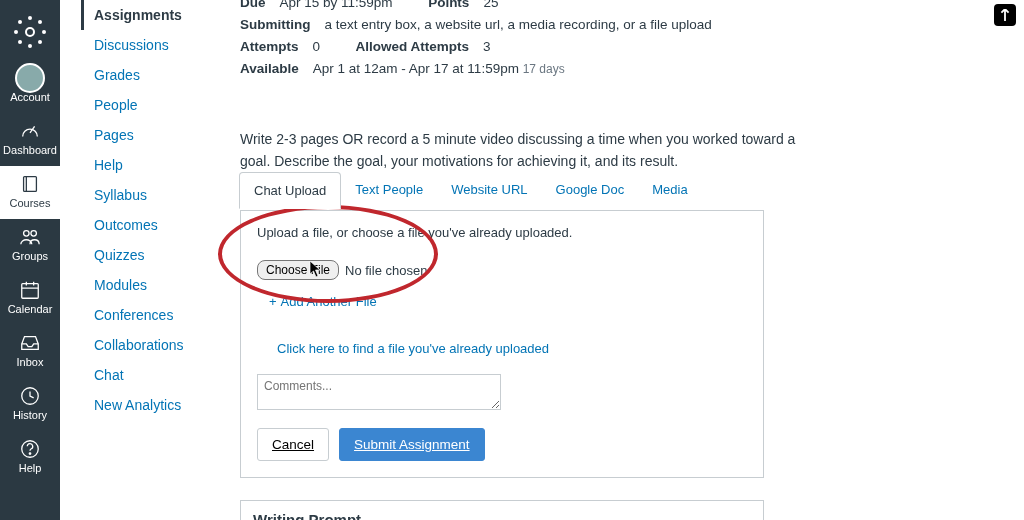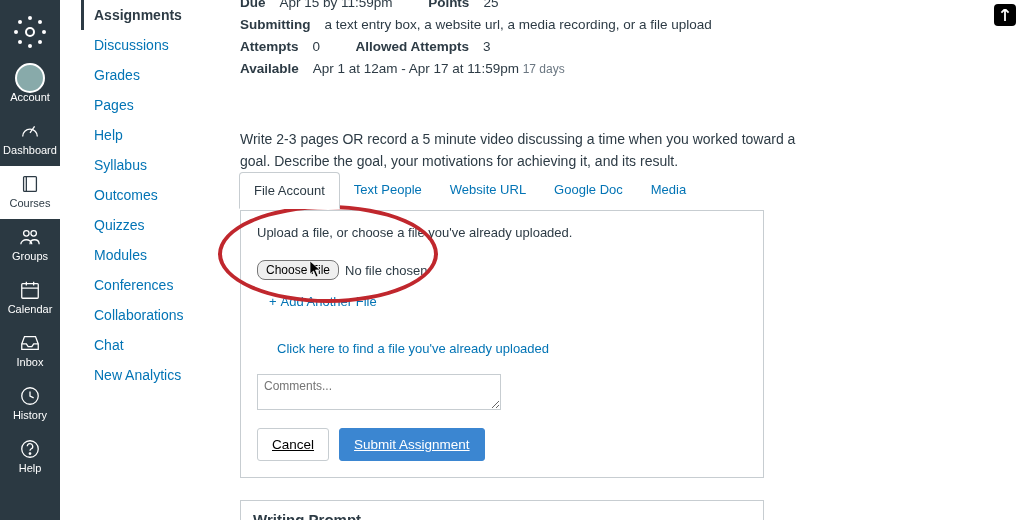--- a/index.html
+++ b/index.html
@@ -161,20 +161,21 @@
   <svg viewBox="0 0 10 10">
       <path d="M2 3 L5 0 L8 3 M5 0 V10" stroke="#fff" stroke-width="1.5" fill="none"></path>
     </svg>
 </div>
 
 <div class="coursewrap">
   <div class="cnav" id="cnav">
       <div class="citem active">Assignments</div>
       <div class="citem">Discussions</div>
       <div class="citem">Grades</div>
+      <div class="citem">People</div>
       <div class="citem">Pages</div>
       <div class="citem">Help</div>
       <div class="citem">Syllabus</div>
       <div class="citem">Outcomes</div>
       <div class="citem">Quizzes</div>
       <div class="citem">Modules</div>
       <div class="citem">Conferences</div>
       <div class="citem">Collaborations</div>
       <div class="citem">Chat</div>
       <div class="citem">New Analytics</div>
@@ -198,21 +199,21 @@
     </div>
     <div>
       <b>Available</b><span class="sp"></span><span>Apr 1 at 12am - Apr 17 at 11:59pm</span>
       <span> </span><span class="small">17 days</span>
     </div>
   </div>
 
   <div class="descr">Write 2-3 pages OR record a 5 minute video discussing a time when you worked toward a goal. Describe the goal, your motivations for achieving it, and its result.</div>
 
   <div class="tabs" id="tabs">
-      <div class="tab active">File Account</div>
+      <div class="tab active">Chat Upload</div>
       <div class="tab">Text People</div>
       <div class="tab">Website URL</div>
       <div class="tab">Google Doc</div>
       <div class="tab">Media</div>
     </div>
   <div class="panel">
     <div class="panelbody">
       <div class="hint">Upload a file, or choose a file you've already uploaded.</div>
       <div class="filepick">
         <button class="choosebtn">Choose File</button>

